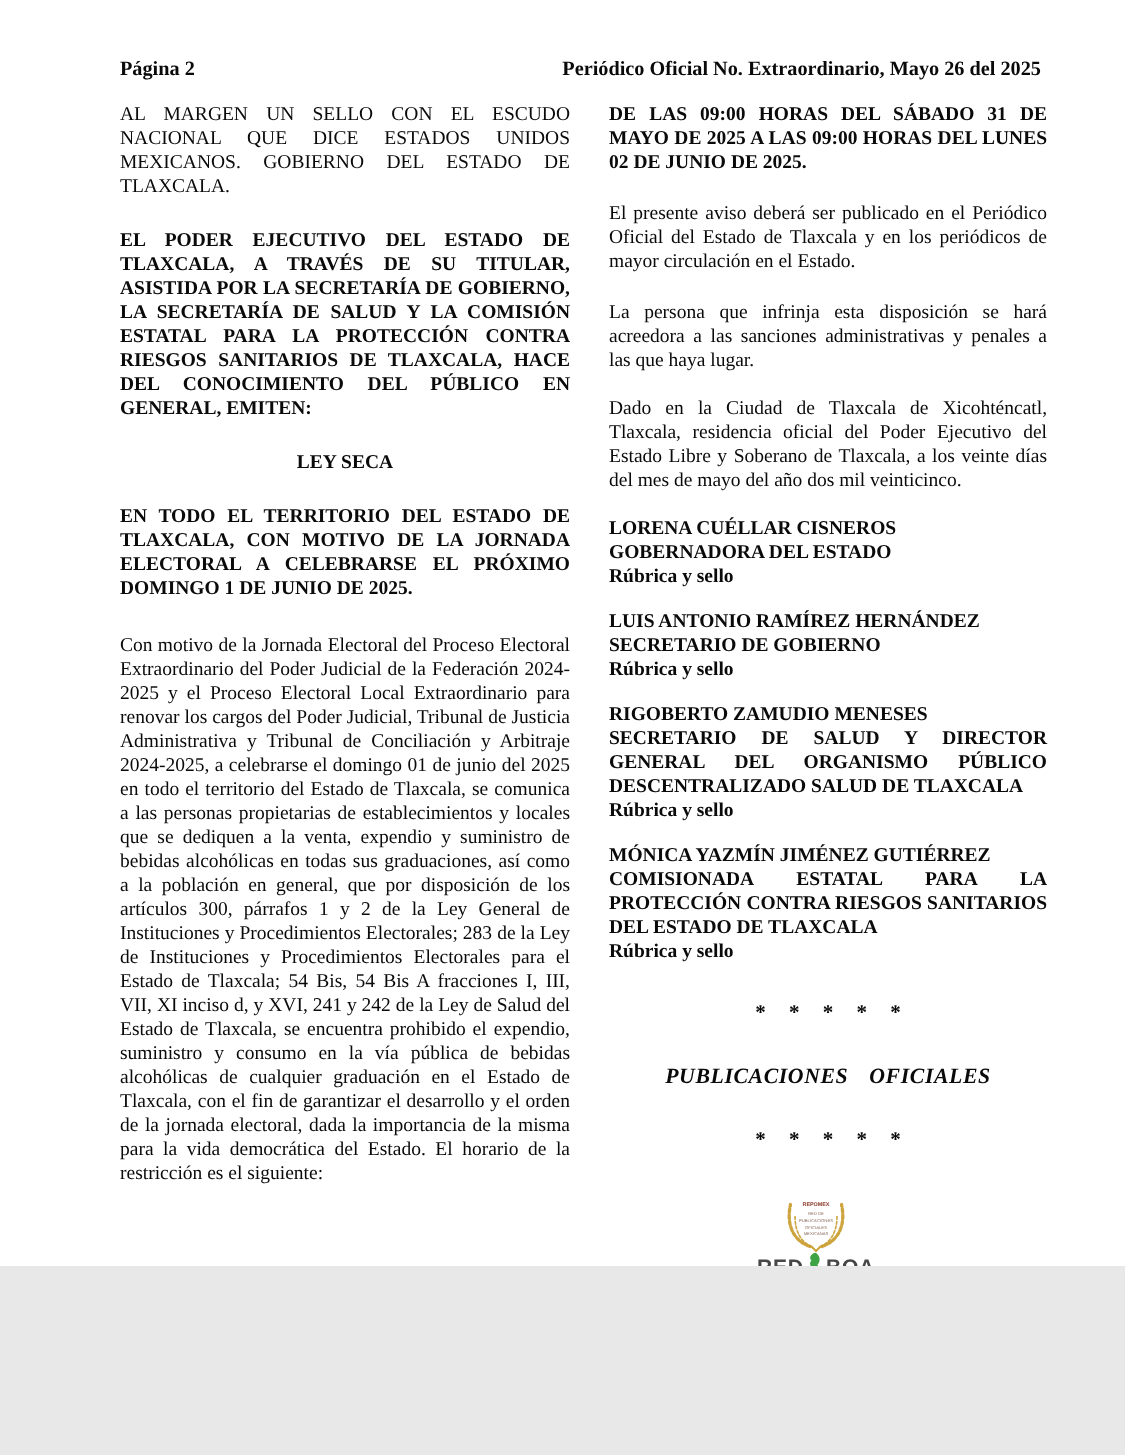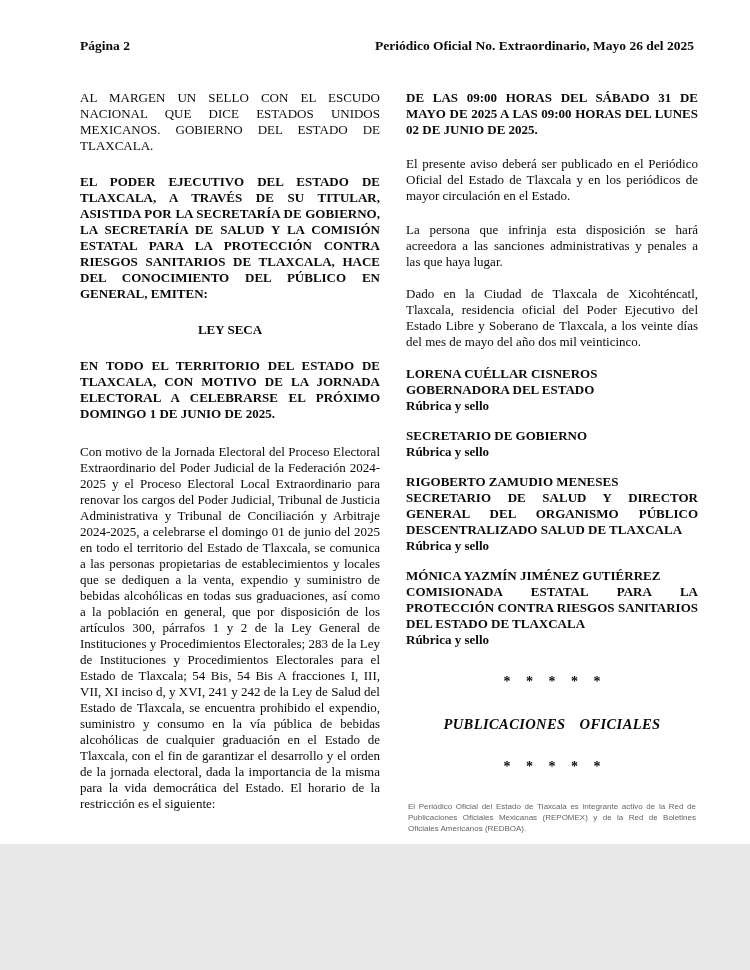--- a/index.html
+++ b/index.html
@@ -7,21 +7,21 @@
     width:750px;height:844px;background:#ffffff;position:relative;
     margin:0 auto;font-family:"Liberation Serif","DejaVu Serif",serif;
     color:#0a0a0a;overflow:hidden;
   }
   .header{
     position:absolute;top:38px;left:80px;right:56px;
     display:flex;justify-content:space-between;align-items:baseline;
     font-weight:bold;font-size:13.5px;
   }
   .columns{
-    position:absolute;top:90px;left:80px;right:52px;
+    position:absolute;top:68px;left:80px;right:52px;
     display:grid;grid-template-columns:300px 1fr;column-gap:26px;
   }
   .col{min-width:0;}
   p,.para{margin:0 0 20px 0;font-size:13px;line-height:16px;text-align:justify;}
   .bold{font-weight:bold;}
   .heading-center{
     text-align:center;font-weight:bold;font-size:13px;line-height:16px;
     margin:20px 0 20px 0;
   }
   .sig{margin:0 0 14px 0;font-size:13px;line-height:16px;}
@@ -85,20 +85,21 @@
       <p style="margin-bottom:16px;">La persona que infrinja esta disposición se hará acreedora a las sanciones administrativas y penales a las que haya lugar.</p>
       <p style="margin-bottom:16px;">Dado en la Ciudad de Tlaxcala de Xicohténcatl, Tlaxcala, residencia oficial del Poder Ejecutivo del Estado Libre y Soberano de Tlaxcala, a los veinte días del mes de mayo del año dos mil veinticinco.</p>
 
       <div class="sig">
         <div class="sig-name">LORENA CUÉLLAR CISNEROS</div>
         <div class="sig-title">GOBERNADORA DEL ESTADO</div>
         <div class="sig-note">Rúbrica y sello</div>
       </div>
 
       <div class="sig">
+        <div class="sig-name">LUIS ANTONIO RAMÍREZ HERNÁNDEZ</div>
         <div class="sig-title">SECRETARIO DE GOBIERNO</div>
         <div class="sig-note">Rúbrica y sello</div>
       </div>
 
       <div class="sig">
         <div class="sig-name">RIGOBERTO ZAMUDIO MENESES</div>
         <div class="sig-title">SECRETARIO DE SALUD Y DIRECTOR GENERAL DEL ORGANISMO PÚBLICO DESCENTRALIZADO SALUD DE TLAXCALA</div>
         <div class="sig-note">Rúbrica y sello</div>
       </div>
 
@@ -106,21 +107,20 @@
         <div class="sig-name">MÓNICA YAZMÍN JIMÉNEZ GUTIÉRREZ</div>
         <div class="sig-title">COMISIONADA ESTATAL PARA LA PROTECCIÓN CONTRA RIESGOS SANITARIOS DEL ESTADO DE TLAXCALA</div>
         <div class="sig-note">Rúbrica y sello</div>
       </div>
 
       <div class="stars">* * * * *</div>
       <div class="pub-title">PUBLICACIONES OFICIALES</div>
       <div class="stars">* * * * *</div>
 
       <div class="footer-box">
-        <div class="footer-note">El Periódico Oficial del Estado de Tlaxcala  es integrante activo de la Red de  Publicaciones Oficiales Mexicanas  (REPOMEX)  y de la Red de Boletines Oficiales Americanos (REDBOA).</div>
 
         <div class="logos">
 
           <svg width="46" height="40" viewBox="0 0 46 40">
             <g stroke="#cda43e" fill="none" stroke-linecap="round">
               <path d="M19,36 C8,32 3,22 6,8" stroke-width="2.2" stroke-dasharray="2.5,1.6"></path>
               <path d="M27,36 C38,32 43,22 40,8" stroke-width="2.2" stroke-dasharray="2.5,1.6"></path>
               <path d="M20,36 C13,33 9,26 9,16" stroke-width="1.1" stroke-dasharray="1.8,1.4"></path>
               <path d="M26,36 C33,33 37,26 37,16" stroke-width="1.1" stroke-dasharray="1.8,1.4"></path>
               <path d="M20,36 L23,39 L26,36" stroke-width="1.4"></path>

